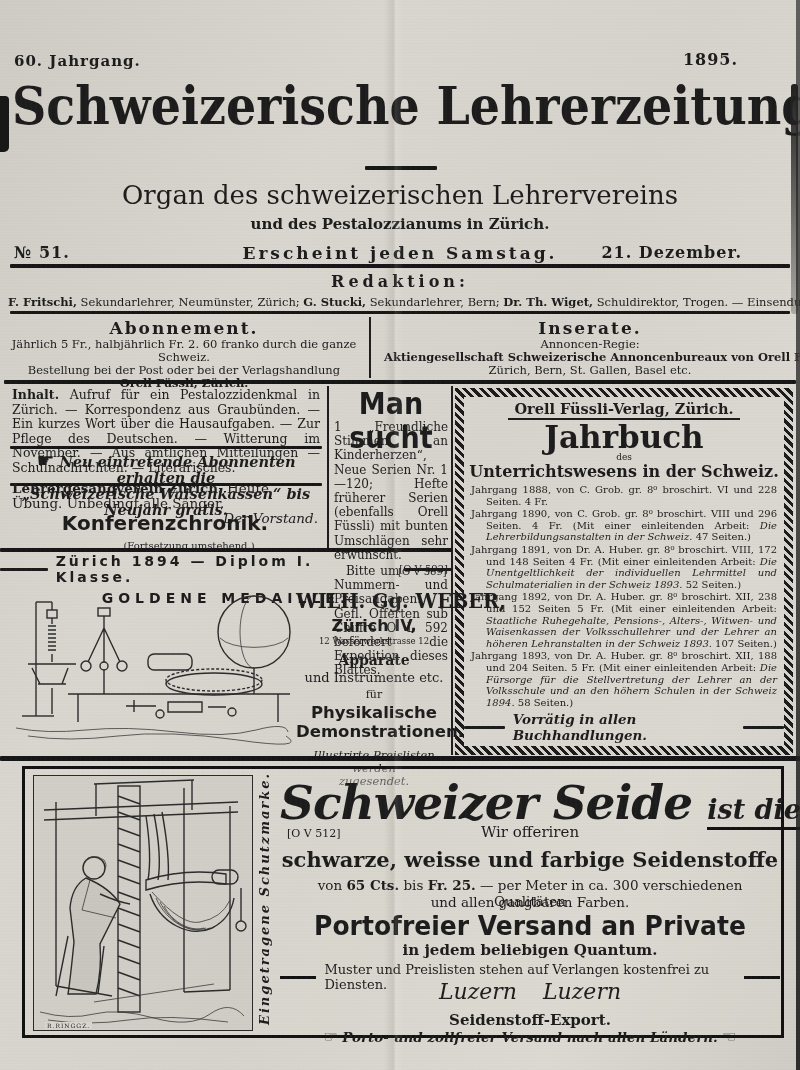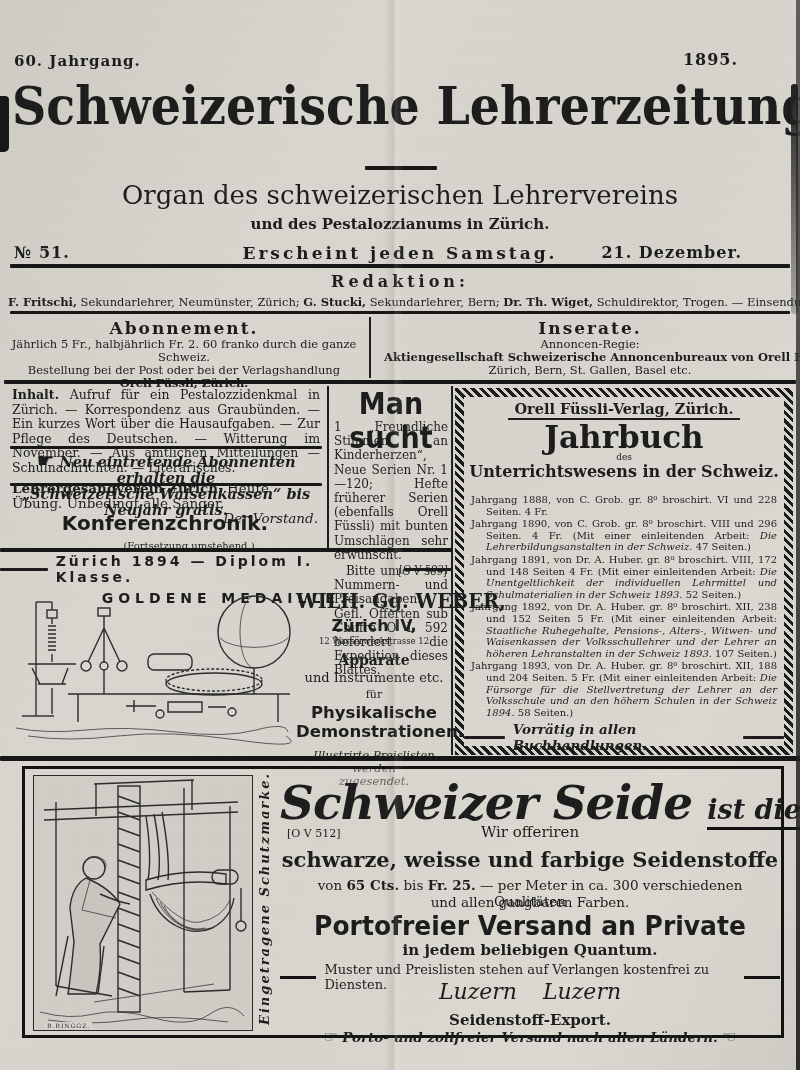--- a/index.html
+++ b/index.html
@@ -50,21 +50,21 @@
     font-family:"DejaVu Sans","Liberation Sans",sans-serif;transform:scaleY(1.1);transform-origin:top;}
   .mansucht-p{left:334px;top:420px;width:114px;font-size:12px;line-height:14.2px;text-align:justify;}
 
   .jbox{left:455px;top:388px;width:338px;height:367px;box-sizing:border-box;
     border:9px solid #1b1b1b;
     border-image:repeating-linear-gradient(45deg,#1b1b1b 0 3px,#d6d3cc 3px 6px) 9;
     background:rgba(218,215,208,.4);}
   .jpub{margin:3px auto 0;display:table;font-size:14.5px;font-weight:bold;border-bottom:2px solid #1b1b1b;padding:0 6px 1px;}
   .jtitle{text-align:center;font-size:31px;font-weight:bold;margin-top:1px;line-height:32px;}
   .jdes{text-align:center;font-size:9px;line-height:9px;}
-  .jsub{text-align:center;font-size:16px;font-weight:bold;margin-bottom:13px;}
+  .jsub{text-align:center;font-size:16px;font-weight:bold;margin-bottom:3px;}
   .jentries{padding:0 7px;font-size:10px;line-height:11.6px;text-align:justify;}
   .entry{text-indent:-15px;padding-left:15px;margin-bottom:1px;}
   .jfoot{display:flex;align-items:center;justify-content:center;gap:8px;margin-top:3px;font-size:13.5px;font-weight:bold;font-style:italic;}
   .dash{height:3px;background:#1b1b1b;width:48px;border-radius:1px;}
 
   .diplom{left:0;top:553px;width:452px;display:flex;align-items:center;justify-content:center;gap:8px;
     font-size:14px;font-weight:bold;letter-spacing:3px;font-family:"DejaVu Sans","Liberation Sans",sans-serif;}
   .medaille{left:0;top:590px;width:452px;text-align:center;font-size:14px;font-weight:bold;letter-spacing:5px;
     font-family:"DejaVu Sans","Liberation Sans",sans-serif;}
   .tag{font-size:10px;letter-spacing:0;}

